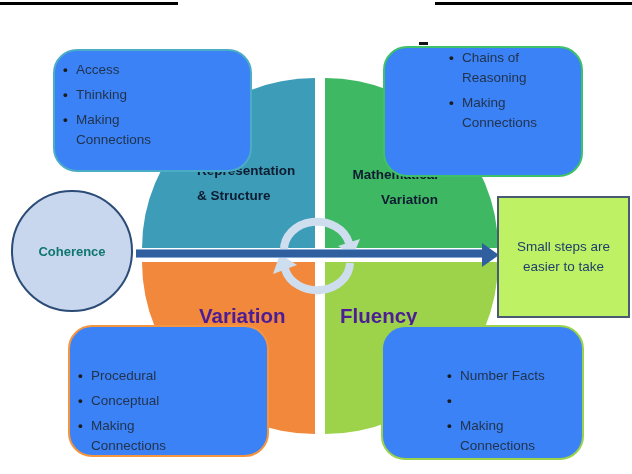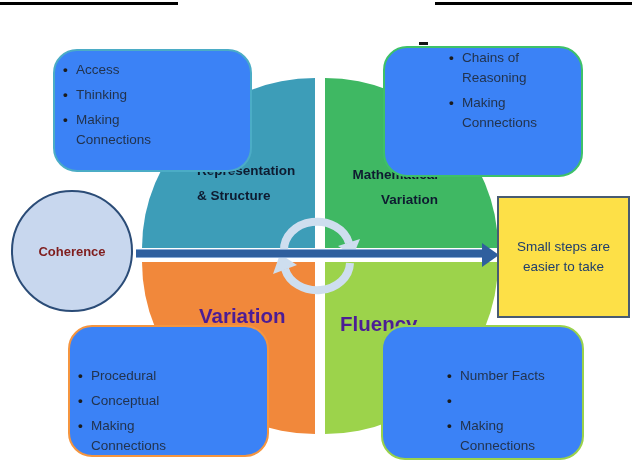--- a/index.html
+++ b/index.html
@@ -15,27 +15,27 @@
   .q-tl{left:142px;top:78px;height:170px;border-top-left-radius:100%;}
   .q-tr{left:325px;top:78px;height:170px;border-top-right-radius:100%;}
   .q-bl{left:142px;top:262px;height:172px;border-bottom-left-radius:100%;}
   .q-br{left:325px;top:262px;height:172px;border-bottom-right-radius:100%;}
 
   .quad-label{position:absolute;font-weight:bold;color:#0E1B30;font-size:13.5px;line-height:25px;z-index:3;}
   .lbl-rep{left:197px;top:158px;width:130px;text-align:left;}
   .lbl-math{left:328px;top:162px;width:110px;text-align:right;}
   .big-label{position:absolute;font-weight:bold;color:#4c1d95;font-size:20.5px;z-index:3;text-align:left;}
   .lbl-var{left:199px;top:304px;width:104px;}
-  .lbl-flu{left:340px;top:312px;width:104px;}
+  .lbl-flu{left:340px;top:304px;width:104px;}
 
   
   .coherence{
     left:11px;top:190px;width:122px;height:122px;border-radius:50%;
     border:2px solid #2B4C77;display:flex;align-items:center;justify-content:center;
-    font-weight:bold;font-size:13px;color:#7f1d1d;z-index:6;box-sizing:border-box;
+    font-weight:bold;font-size:13px;color:#0f766e;z-index:6;box-sizing:border-box;
   }
 
   
   .arrow-shaft{left:136px;top:249px;width:348px;height:7px;background:#2F5F9E;
     border-top:1px solid #86A9D5;border-bottom:1px solid #86A9D5;z-index:5;}
   .arrow-head{left:482px;top:243px;width:0;height:0;z-index:5;
     border-top:12px solid transparent;border-bottom:12px solid transparent;border-left:17px solid #2F5F9E;}
 
   
   .cycle{left:264px;top:204px;z-index:4;}
@@ -93,21 +93,21 @@
     <polygon points="16,50 9,70 33,61" fill="#CEDEEF"></polygon>
   </svg>
 
   <div class="abs arrow-shaft" style="background-color: rgb(47, 95, 158);"></div>
   <div class="abs arrow-head"></div>
 
   <div class="abs coherence" style="background-color: rgb(200, 215, 238); border-color: rgb(43, 76, 119);">
     <span>Coherence</span>
   </div>
 
-  <div class="abs outcome" style="background-color: #fde047; border-color: rgb(72, 91, 114);">
+  <div class="abs outcome" style="background-color: #bef264; border-color: rgb(72, 91, 114);">
     <div class="outcome-text">Small steps are easier to take</div>
   </div>
 
   <div class="callout co-tl" style="border-color: rgb(75, 172, 198);">
     <div>
         <div class="li">
         <span class="dot"></span>
         <span class="li-text">Access</span>
       </div>
         <div class="li">

